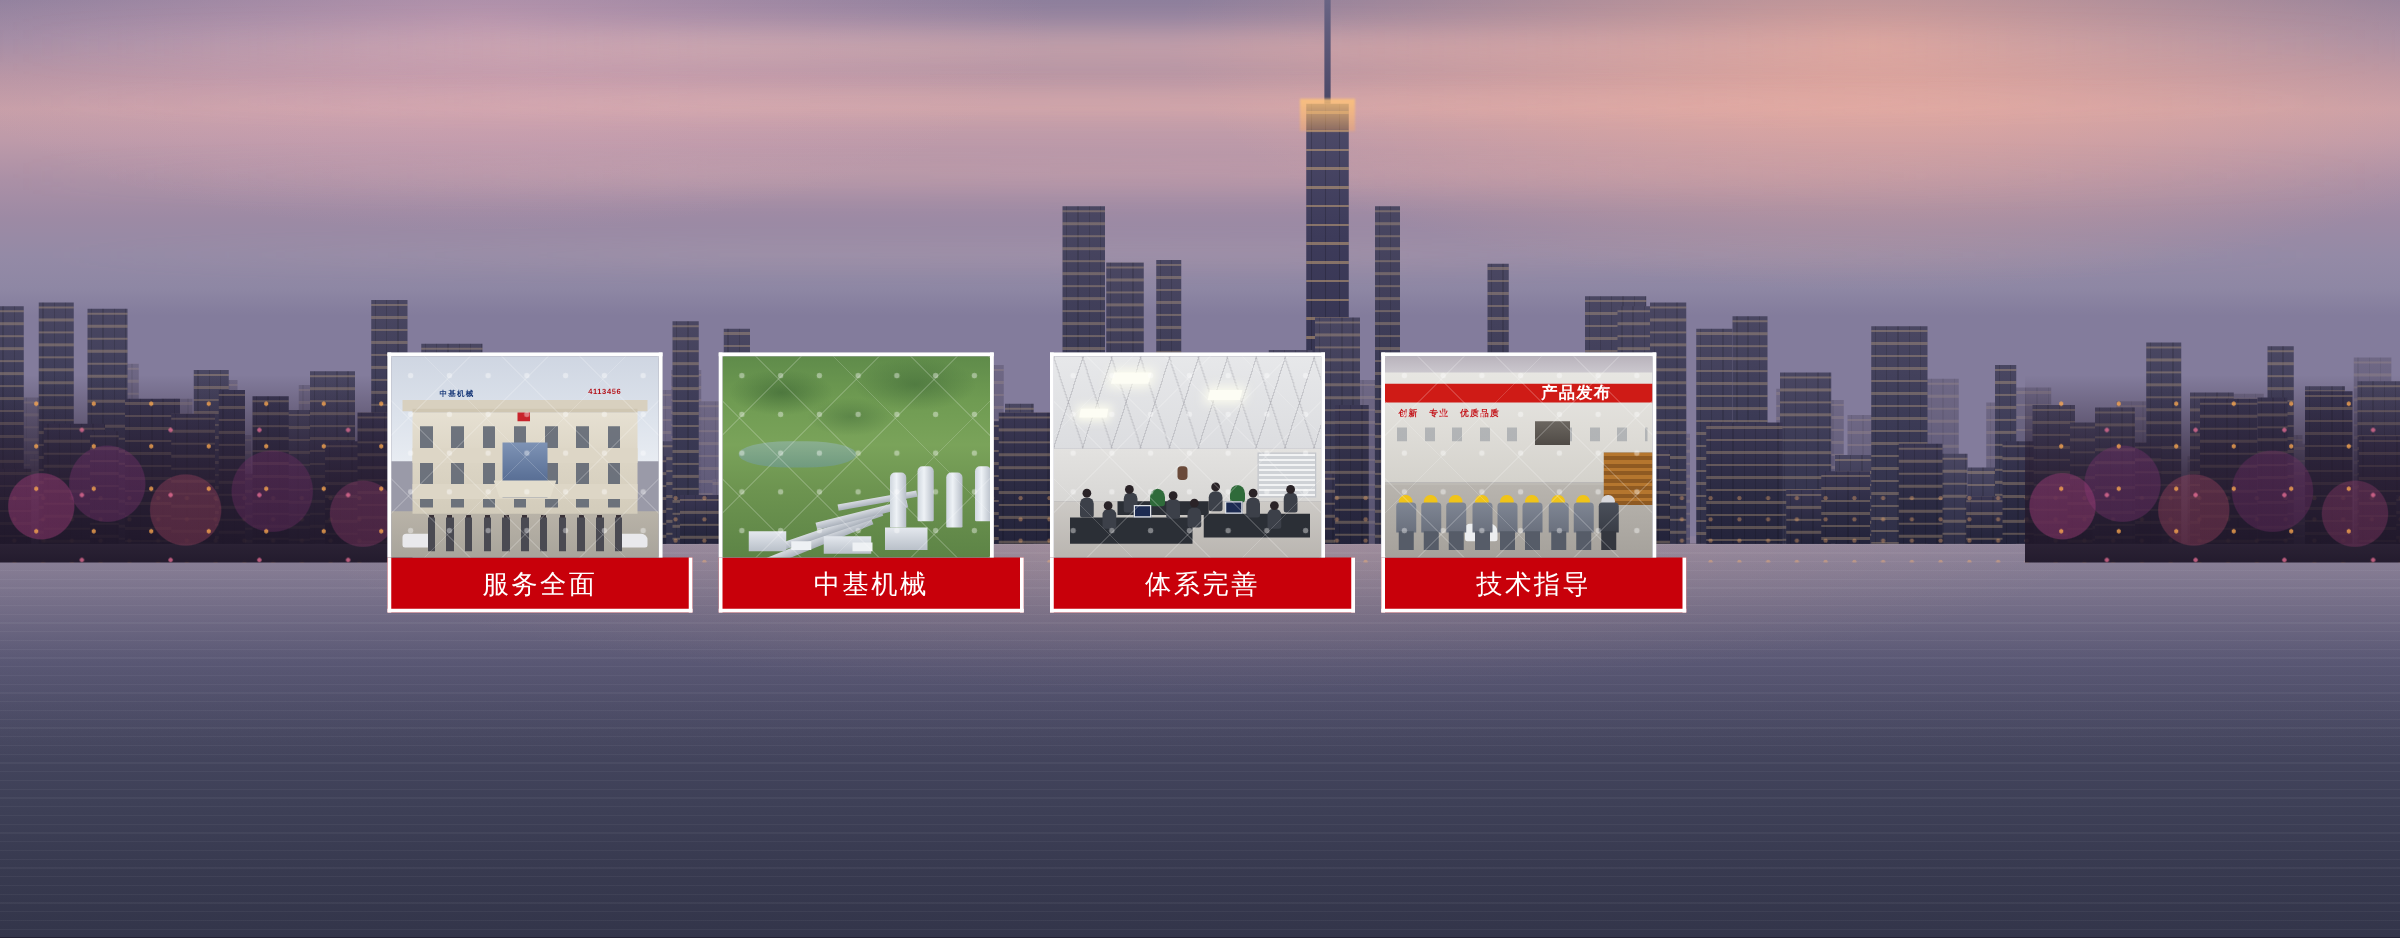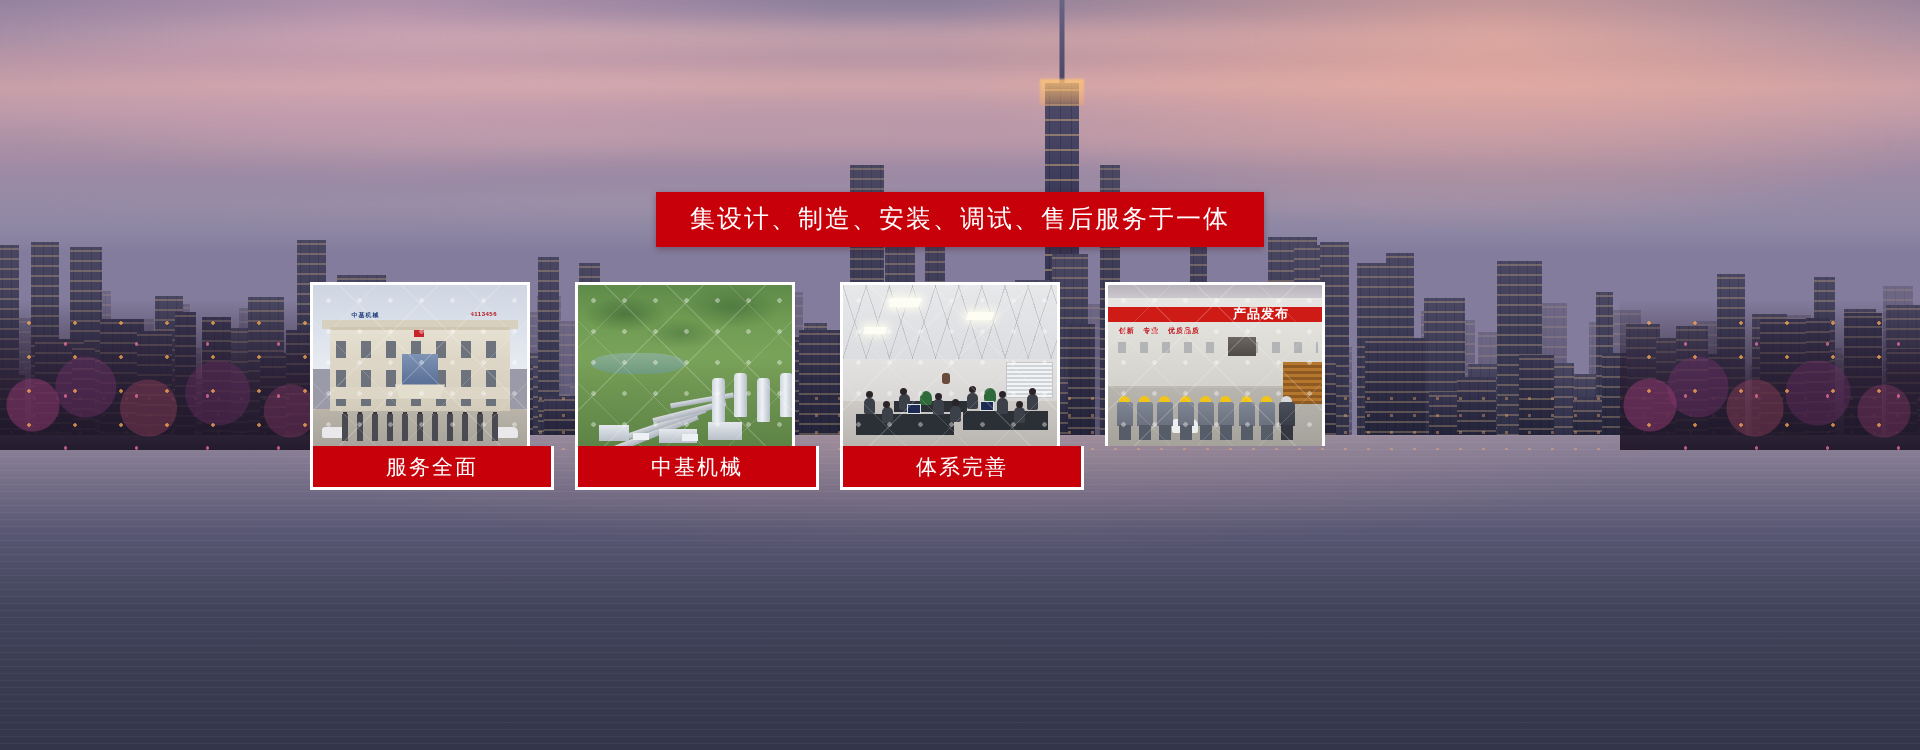--- a/index.html
+++ b/index.html
@@ -524,23 +524,20 @@
   <div class="treeline">
     <div class="lightdots"></div>
   </div>
   <div class="treeline right">
     <div class="lightdots"></div>
   </div>
 
   <div class="content">
 
 
-    <div class="subtitle-wrap">
-      <div class="subtitle">集设计、制造、安装、调试、售后服务于一体</div>
-    </div>
 
     <div class="cards">
 
       <div class="card">
         <div class="card-photo">
           <div class="ph">
             <div class="c1-sky"></div>
             <div class="c1-ground"></div>
             <div class="c1-roof"></div>
             <div class="c1-bldg">
@@ -693,17 +690,18 @@
                 <div class="c4-legs"></div>
               </div>
               <div class="c4-worker" style="left: 80%;">
                 <div class="c4-helmet" style="background:#d9d9dd"></div>
                 <div class="c4-body" style="background:linear-gradient(180deg,#4a4f5a,#393d46)"></div>
                 <div class="c4-legs" style="background:#34373f"></div>
               </div>
             </div>
           <div class="wm"></div>
         </div>
+        <div class="card-label">技术指导</div>
       </div>
 
     </div>
   </div>
 </div>
 
 </body></html>

